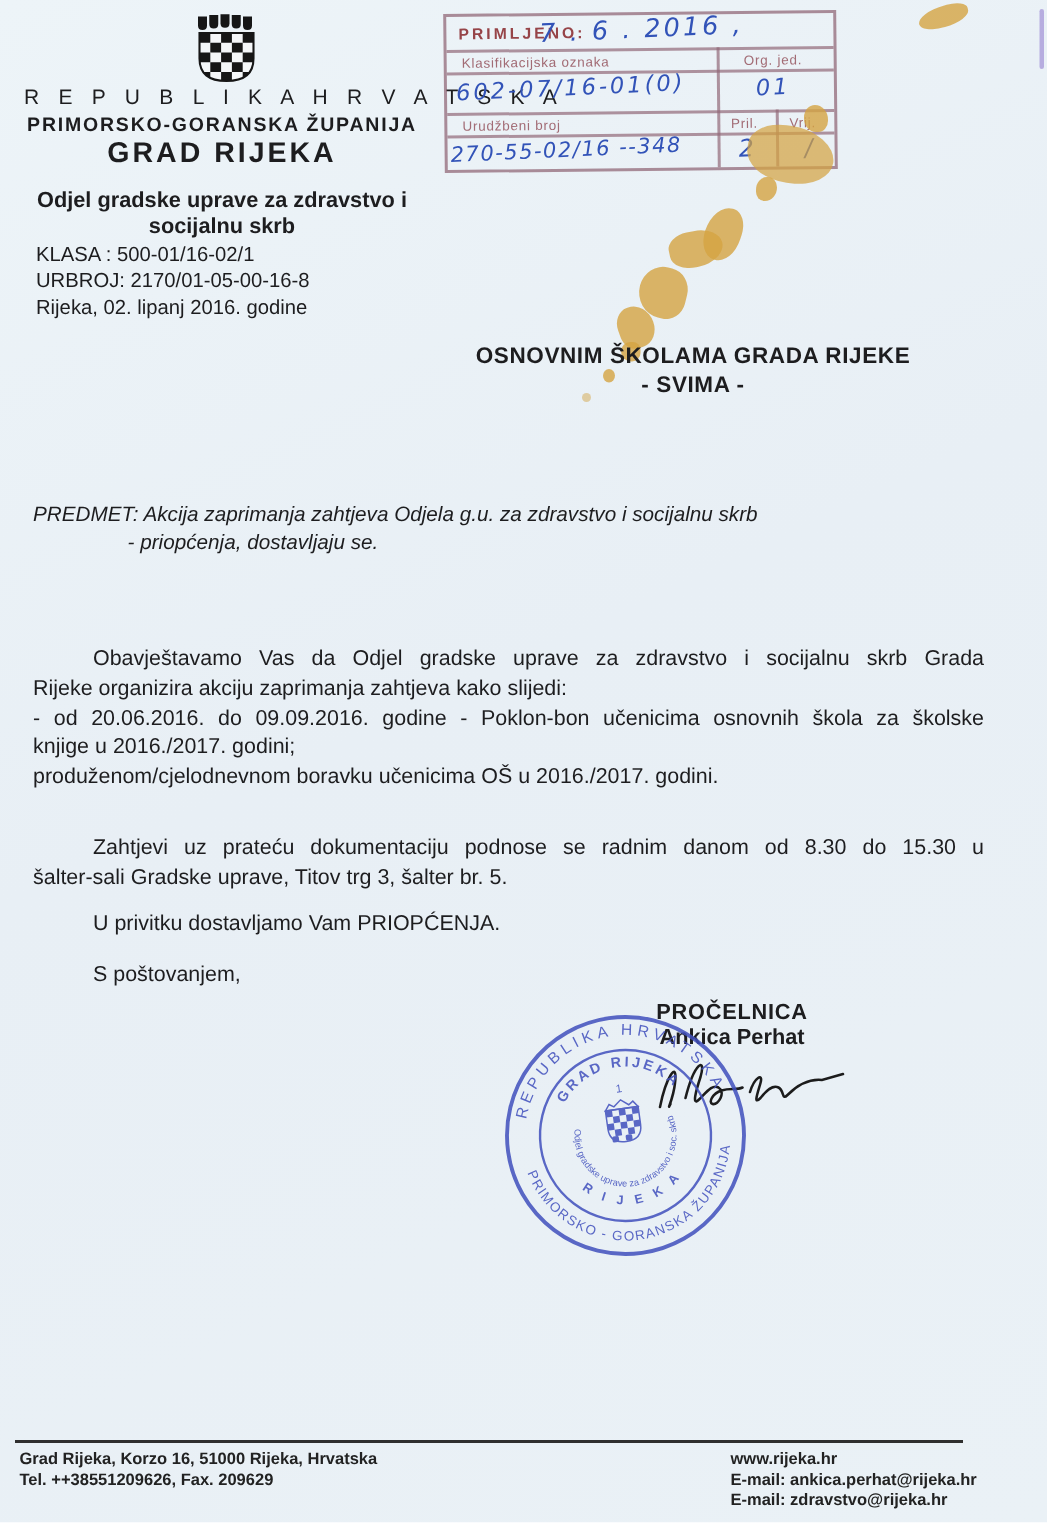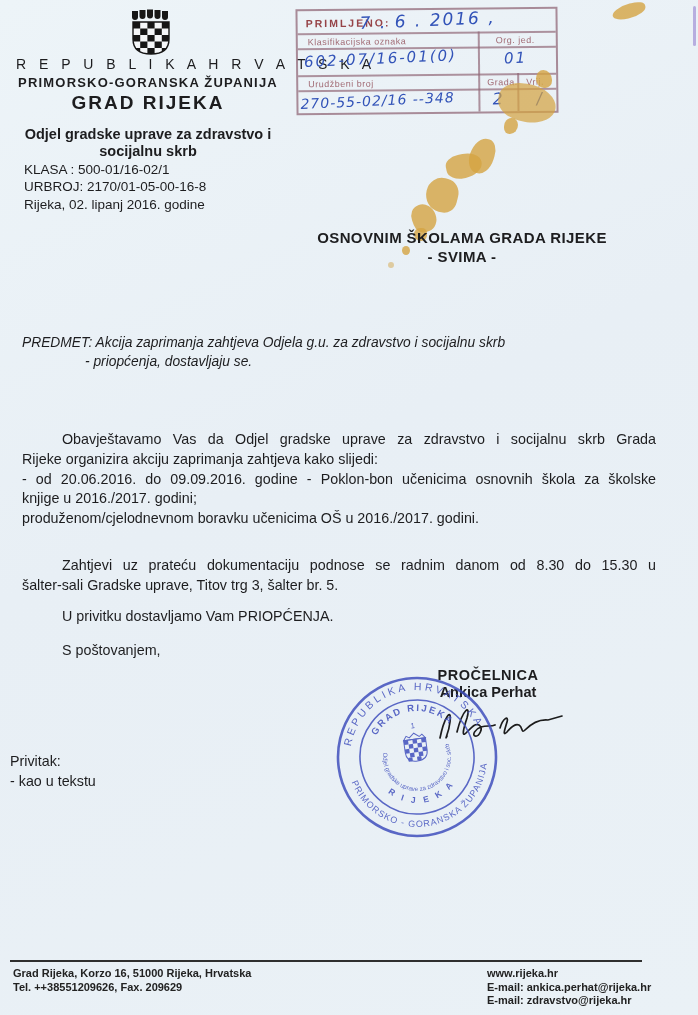--- a/index.html
+++ b/index.html
@@ -98,21 +98,21 @@
     <div class="rline" style="left:0;top:37px;width:258px;height:1.5px;"></div>
     <div class="rline" style="left:0;top:64px;width:258px;height:1.5px;"></div>
     <div class="rline" style="left:0;top:79px;width:258px;height:1.5px;"></div>
     <div class="rline" style="left:180px;top:22px;width:1.5px;height:80px;"></div>
     <div class="rline" style="left:219px;top:64px;width:1.5px;height:38px;"></div>
 
     <div class="rlabel primljeno" style="left:8px;top:6px;">PRIMLJENO:</div>
     <div class="rlabel" style="left:10px;top:26px;">Klasifikacijska oznaka</div>
     <div class="rlabel" style="left:198px;top:26px;">Org. jed.</div>
     <div class="rlabel" style="left:10px;top:68px;">Urudžbeni broj</div>
-    <div class="rlabel" style="left:189px;top:68px;">Grada.</div>
+    <div class="rlabel" style="left:189px;top:68px;">Pril.</div>
     <div class="rlabel" style="left:228px;top:68px;">Vrij.</div>
 
     <div class="hand" style="left:62px;top:0px;font-size:17px;">7 . 6 . 2016 ,</div>
     <div class="hand" style="left:6px;top:39px;font-size:15px;">602-07/16-01(0)</div>
     <div class="hand" style="left:206px;top:40px;font-size:15px;">01</div>
     <div class="hand" style="left:2px;top:82px;font-size:14px;letter-spacing:1px;">270-55-02/16 --348</div>
     <div class="hand" style="left:194px;top:80px;font-size:16px;">2</div>
     <div class="hand" style="left:238px;top:80px;font-size:16px;">/</div>
   </div>
 
@@ -196,24 +196,20 @@
             <rect x="6.6" y="-9.2" width="4.4" height="4.4"></rect>
           <rect x="-6.6" y="-4.8" width="4.4" height="4.4"></rect>
             <rect x="2.2" y="-4.8" width="4.4" height="4.4"></rect>
           <rect x="-9" y="-0.4" width="4.4" height="4" rx="1"></rect>
             <rect x="0" y="-0.4" width="4.4" height="4" rx="1"></rect>
         </g>
       </g>
     </g>
   </svg>
 
-  <div class="abs" style="left:10px;top:752px;font-size:14.3px;line-height:19.5px;">
-    <div>Privitak:</div>
-    <div>- kao u tekstu</div>
-  </div>
 
   <div class="abs footer-rule"></div>
   <div class="abs footer" style="left:13px;top:967px;">
     <div>Grad Rijeka, Korzo 16, 51000 Rijeka, Hrvatska</div>
     <div>Tel. ++38551209626, Fax. 209629</div>
   </div>
   <div class="abs footer" style="left:487px;top:967px;">
     <div>www.rijeka.hr</div>
     <div>E-mail: ankica.perhat@rijeka.hr</div>
     <div>E-mail: zdravstvo@rijeka.hr</div>

